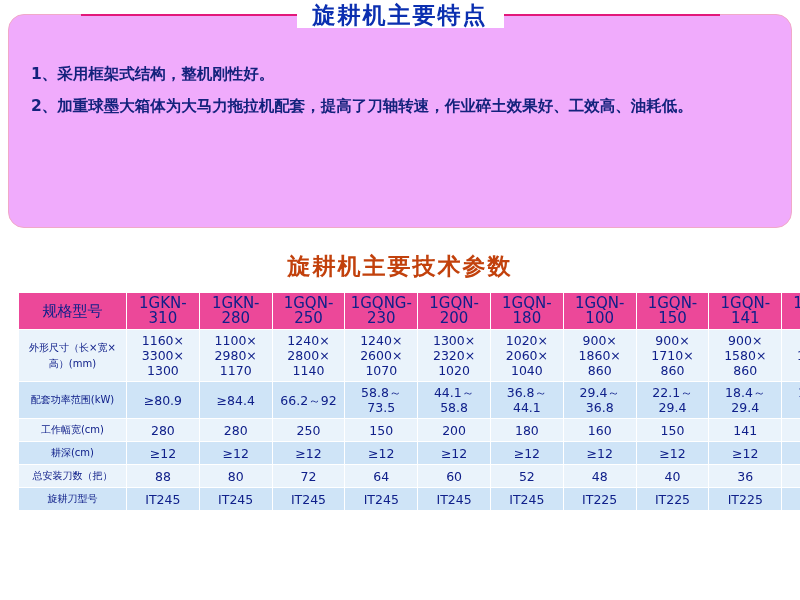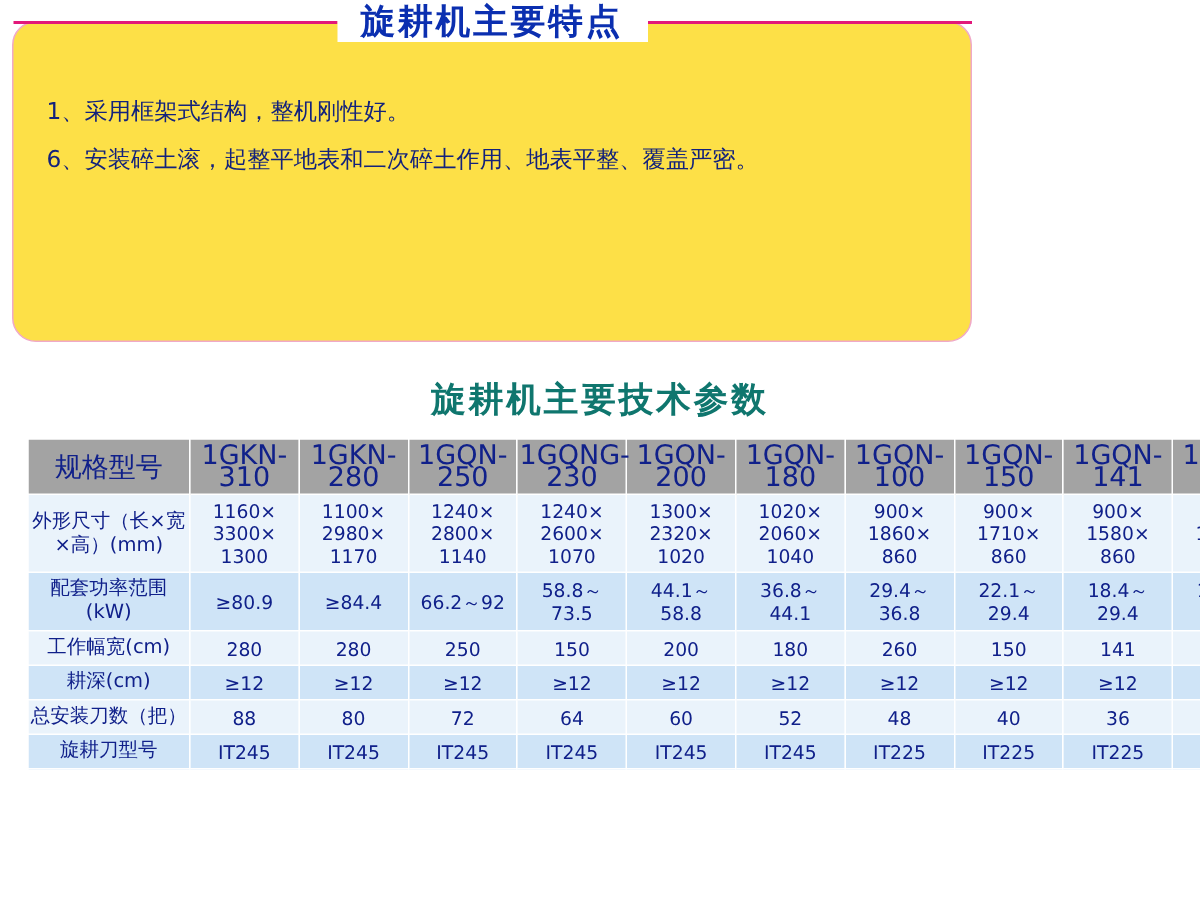--- a/index.html
+++ b/index.html
@@ -12,24 +12,24 @@
   #page {
     position: relative;
     width: 800px; height: 600px;
     overflow: hidden;
   }
 
   
   .features-panel {
     position: absolute;
     left: 8px; top: 14px;
-    width: 640px; height: 214px;
+    width: 784px; height: 214px;
     border: 1px solid #f0a9c8;
     border-radius: 16px;
-    background: #fde047;
+    background: #f0abfc;
   }
   .features-title-wrap {
     position: absolute;
     left: 0; right: 0; top: -13px;
     display: flex;
     align-items: center;
     justify-content: center;
   }
   .rule {
     height: 2px;
@@ -52,30 +52,31 @@
     position: absolute;
     left: 22px; top: 46px;
     right: 14px;
   }
   .feature-item {
     font-size: 15.5px;
     color: #13227c;
     line-height: 27px;
     margin-bottom: 5px;
     white-space: nowrap;
+    font-weight: bold;
   }
 
   
   .specs-title {
     position: absolute;
     left: 0; right: 0; top: 251px;
     text-align: center;
     font-size: 23px;
     font-weight: bold;
-    color: #0f766e;
+    color: #c2410c;
     letter-spacing: 2px;
   }
 
   
   .table-wrap {
     position: absolute;
     left: 18px; top: 292px;
     width: 764px;
   }
   table {
@@ -87,48 +88,48 @@
     border: 1px solid #ffffff;
     text-align: center;
     vertical-align: middle;
     font-size: 12.5px;
     color: #10208a;
     padding: 3px 1px;
     line-height: 15px;
     font-weight: normal;
   }
   thead td {
-    background: #a3a3a3;
+    background: #ec4899;
     height: 32px;
-    font-size: 18px;
+    font-size: 15px;
   }
   tbody tr.odd td { background: #eaf3fb; }
   tbody tr.even td { background: #cfe4f7; }
   td.rowhead {
-    font-size: 13px;
+    font-size: 10px;
     line-height: 16px;
   }
   col.label { width: 108px; }
   col.data { width: 72.8px; }
   .cell-multiline { white-space: pre-line; }
 </style>
 </head>
 <body>
 
 <div id="page">
 
   <div class="features-panel">
     <div class="features-title-wrap">
       <div class="rule left"></div>
       <div class="features-title">旋耕机主要特点</div>
       <div class="rule right"></div>
     </div>
     <div class="features-list">
       <div class="feature-item">1、采用框架式结构，整机刚性好。</div>
-      <div class="feature-item">6、安装碎土滚，起整平地表和二次碎土作用、地表平整、覆盖严密。</div>
+      <div class="feature-item">2、加重球墨大箱体为大马力拖拉机配套，提高了刀轴转速，作业碎土效果好、工效高、油耗低。</div>
     </div>
   </div>
 
   <div class="specs-title">旋耕机主要技术参数</div>
 
   <div class="table-wrap">
     <table>
       <colgroup>
         <col class="label">
         <col class="data">
@@ -212,21 +213,21 @@
 18.4</td>
         </tr>
         <tr class="odd">
           <td class="rowhead">工作幅宽(cm)</td>
           <td>280</td>
           <td>280</td>
           <td>250</td>
           <td>150</td>
           <td>200</td>
           <td>180</td>
-          <td>260</td>
+          <td>160</td>
           <td>150</td>
           <td>141</td>
           <td>125</td>
         </tr>
         <tr class="even">
           <td class="rowhead">耕深(cm)</td>
           <td>≥12</td>
           <td>≥12</td>
           <td>≥12</td>
           <td>≥12</td>

